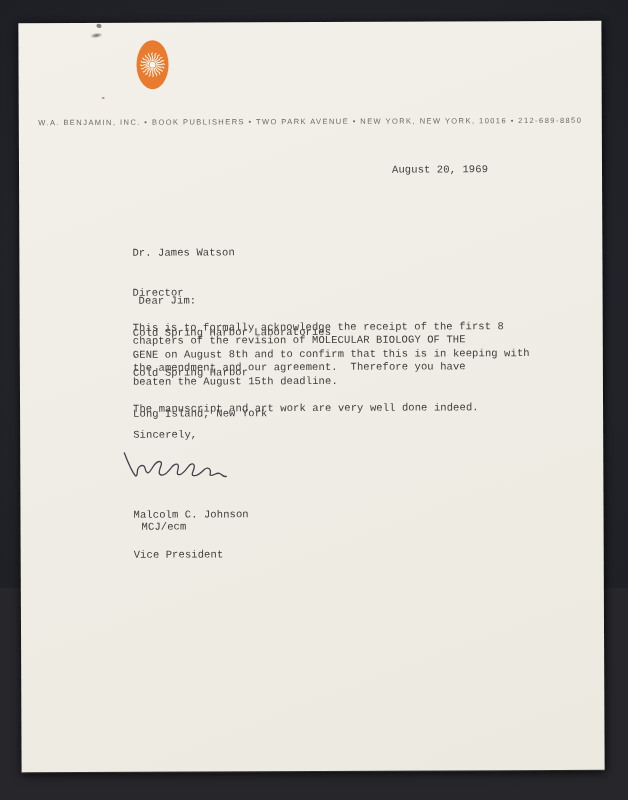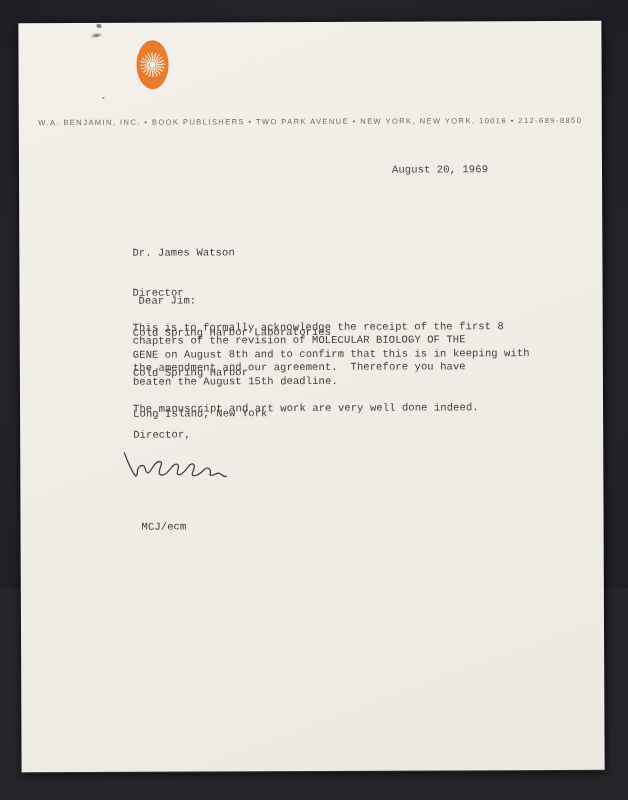--- a/index.html
+++ b/index.html
@@ -204,21 +204,21 @@
 
     <div class="typed salutation">Dear Jim:</div>
 
     <div class="typed body-p1">This is to formally acknowledge the receipt of the first 8
 chapters of the revision of MOLECULAR BIOLOGY OF THE
 GENE on August 8th and to confirm that this is in keeping with
 the amendment and our agreement.  Therefore you have
 beaten the August 15th deadline.</div>
     <div class="typed body-p2">The manuscript and art work are very well done indeed.</div>
 
-    <div class="typed closing">Director,</div>
+    <div class="typed closing">Sincerely,</div>
 
     <div class="signature">
       <svg width="110" height="38" viewBox="0 0 110 38" xmlns="http://www.w3.org/2000/svg">
         <path d="M4,4
                  C7,12 11,22 15,27
                  C16,28 17,26 17,23
                  C17,19 20,16 23,17
                  C26,18 24,23 27,24
                  C30,25 31,19 35,15
                  C38,12 42,12 41,16
@@ -230,17 +230,21 @@
                  C70,15 74,14 74,18
                  C74,22 70,26 73,27
                  C76,28 81,24 84,21
                  C86,19 89,19 90,22
                  C91,25 88,27 91,27
                  C94,27 96,24 99,25
                  C102,26 103,29 106,28" fill="none" stroke="#43424d" stroke-width="1.3" stroke-linecap="round"></path>
       </svg>
     </div>
 
+    <div class="typed signer-block">
+      <div>Malcolm C. Johnson</div>
+      <div>Vice President</div>
+    </div>
 
     <div class="typed reference">MCJ/ecm</div>
 
   </div>
 </div>
 
 </body></html>

